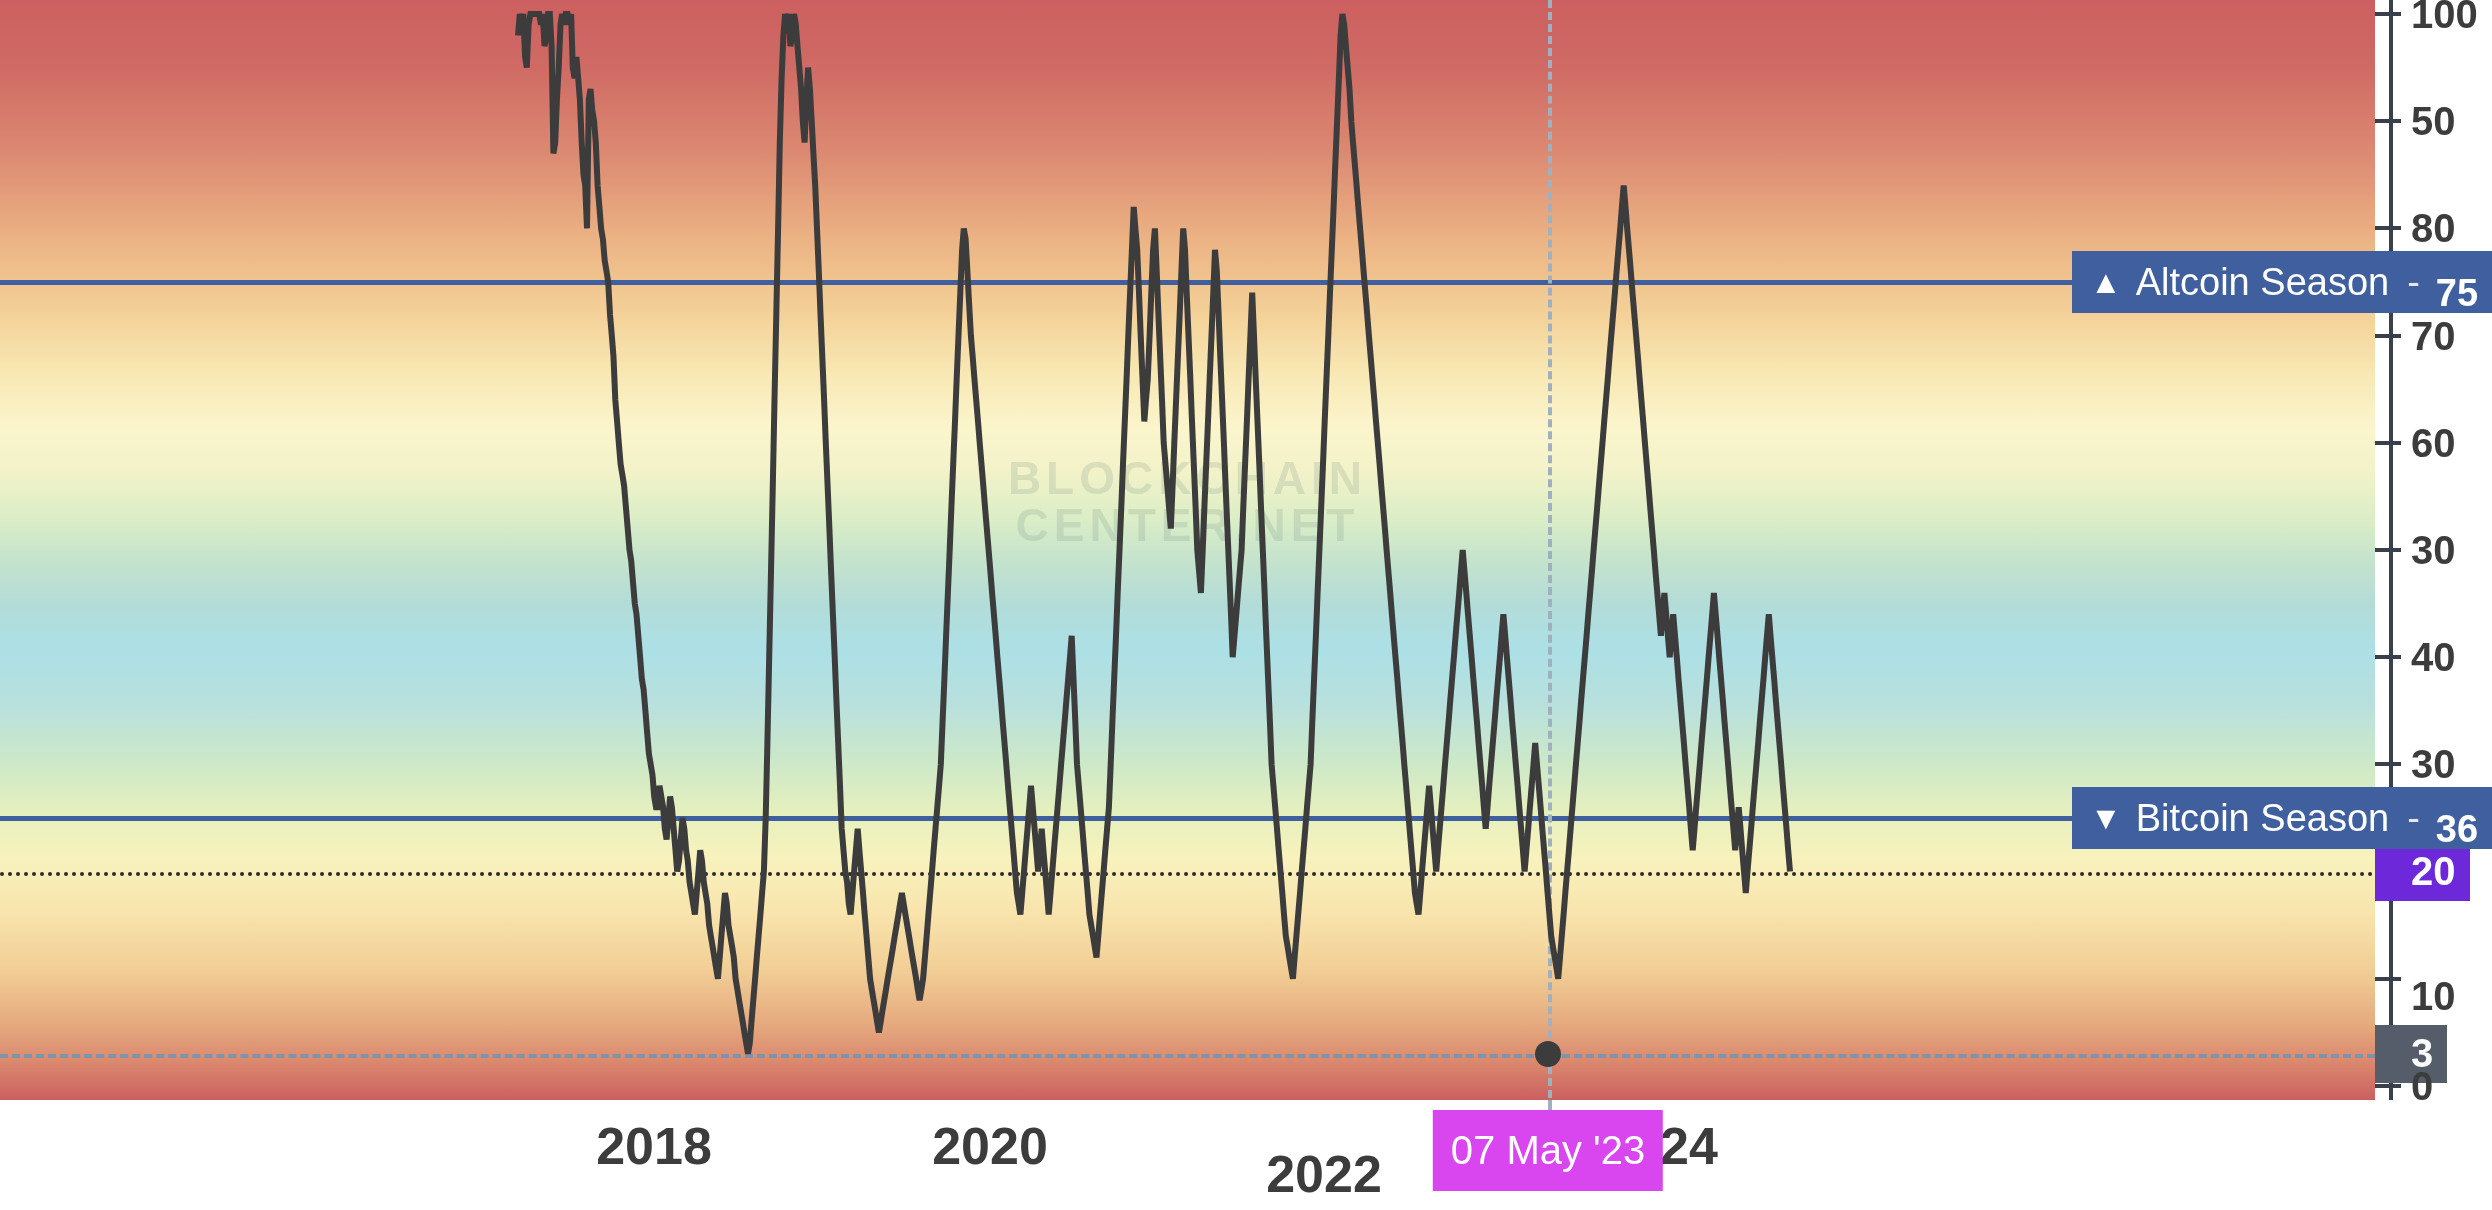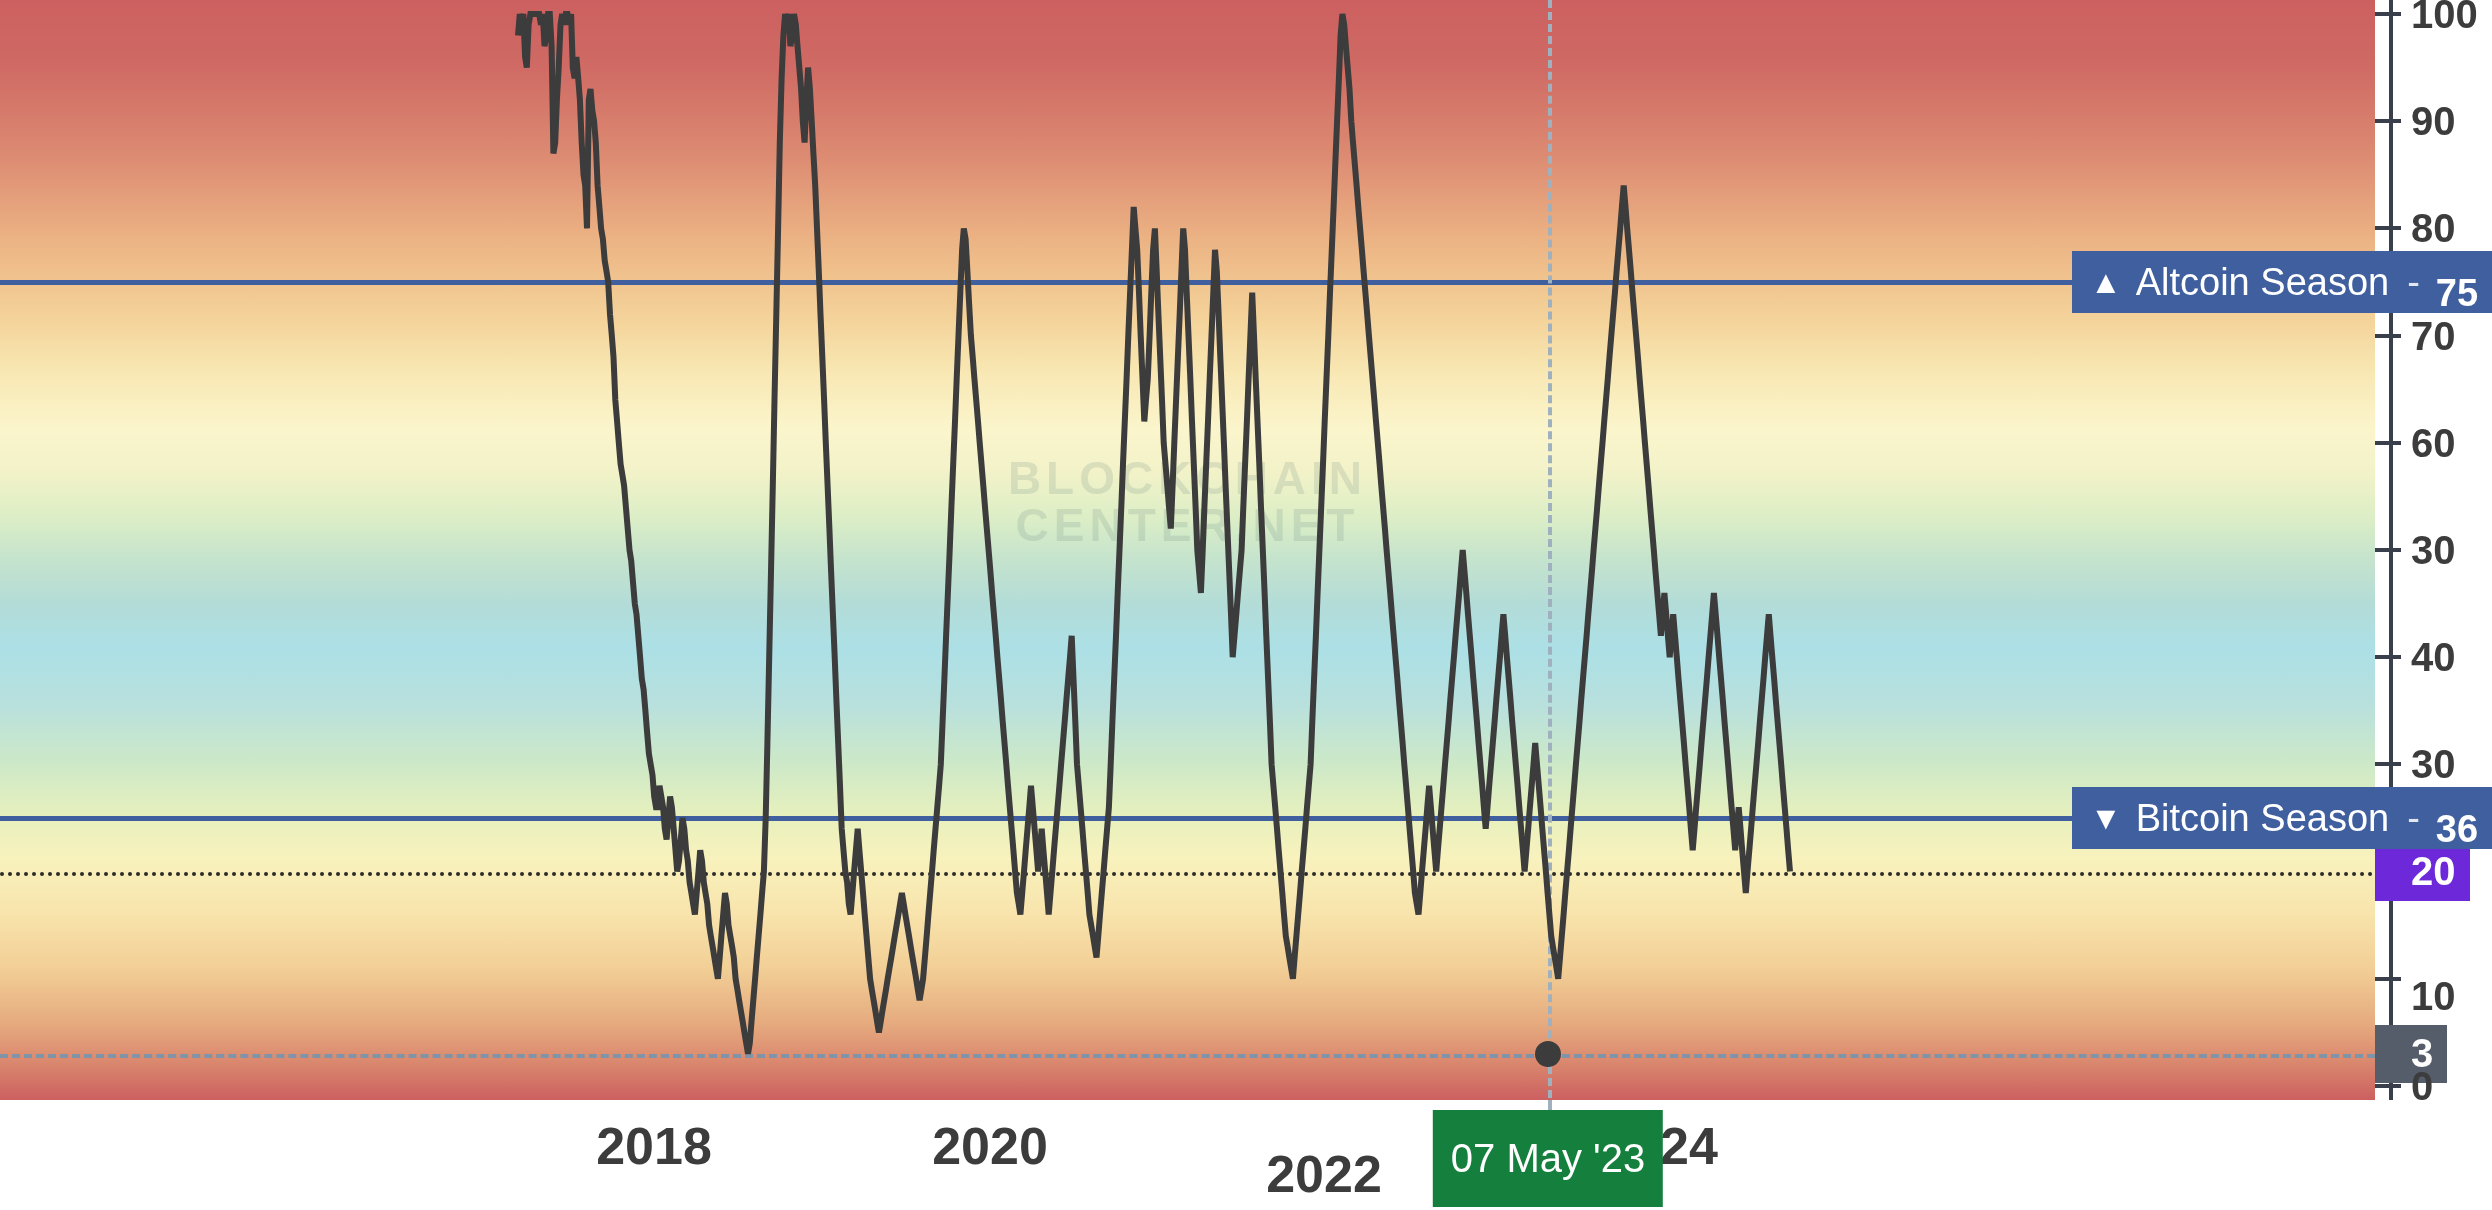--- a/index.html
+++ b/index.html
@@ -195,25 +195,25 @@
     transform:translateX(-50%);
     font-size:52px;
     font-weight:700;
     color:#3c3c3c;
     white-space:nowrap;
   }
   #x-tooltip{
     position:absolute;
     top:10px;
     transform:translateX(-50%);
-    background:#15803d;
+    background:#d946ef;
     color:#ffffff;
     font-size:40px;
     font-weight:400;
-    padding:26px 18px;
+    padding:18px 18px;
     white-space:nowrap;
   }
   #x-tooltip-stem{
     position:absolute;
     top:0;
     width:0;height:14px;
     border-left:4px solid #9fb0bf;
   }
 </style>
 </head>
@@ -243,21 +243,21 @@
     </svg>
 
   </div>
 
   <div id="y-axis">
     <div id="y-axis-line"></div>
 
   <div class="y-tick" style="top: 12px;"></div>
       <div class="y-label" style="top: 14px;">100</div>
       <div class="y-tick" style="top: 119.2px;"></div>
-      <div class="y-label" style="top: 121.2px;">90</div>
+      <div class="y-label" style="top: 121.2px;">50</div>
       <div class="y-tick" style="top: 226.4px;"></div>
       <div class="y-label" style="top: 228.4px;">80</div>
       <div class="y-tick" style="top: 280px;"></div>
       <div class="y-tick" style="top: 333.6px;"></div>
       <div class="y-label" style="top: 335.6px;">70</div>
       <div class="y-tick" style="top: 440.8px;"></div>
       <div class="y-label" style="top: 442.8px;">60</div>
       <div class="y-tick" style="top: 548px;"></div>
       <div class="y-label" style="top: 550px;">30</div>
       <div class="y-tick" style="top: 655.2px;"></div>

